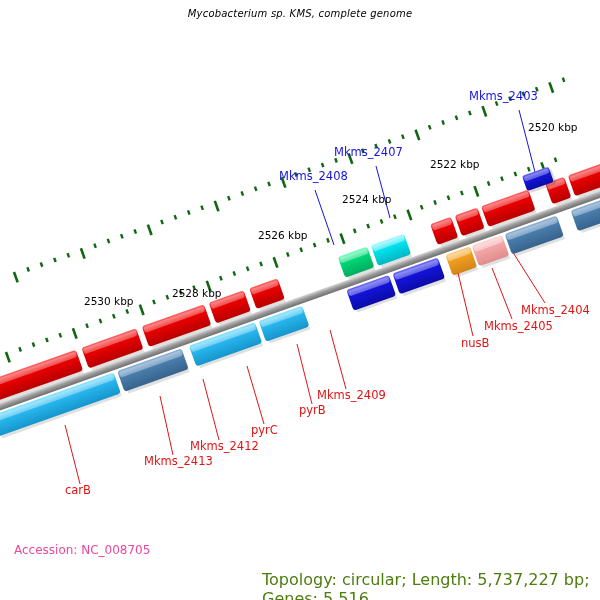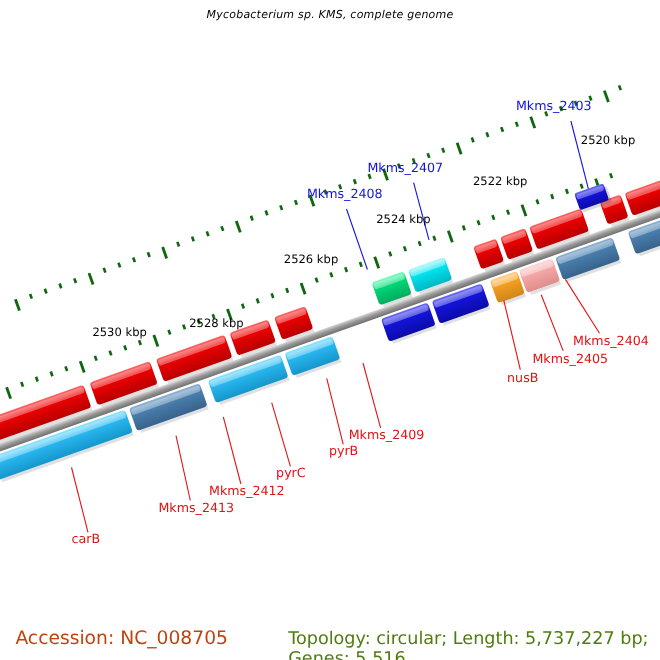--- a/index.html
+++ b/index.html
@@ -8,21 +8,21 @@
     background:#ffffff;
     font-family:"DejaVu Sans","Liberation Sans",sans-serif;
     overflow:hidden;position:relative;
   }
   #stage{position:absolute;left:0;top:0;width:600px;height:600px;}
   .title{
     position:absolute;left:0;top:8px;width:600px;text-align:center;
     font-style:italic;font-size:10px;color:#000;letter-spacing:.2px;
   }
   .footer-left{
-    position:absolute;left:14px;top:570px;font-size:17px;color:#c2410c;
+    position:absolute;left:14px;top:543px;font-size:12px;color:#ec4899;
   }
   .footer-right{
     position:absolute;left:262px;top:570px;font-size:16px;color:#4d7c0f;
   }
   svg{position:absolute;left:0;top:0;}
   .lbl-blue{font-size:11.5px;fill:#1414e0;font-family:"DejaVu Sans","Liberation Sans",sans-serif;}
   .lbl-red{font-size:11.5px;fill:#e01414;font-family:"DejaVu Sans","Liberation Sans",sans-serif;}
   .lbl-ruler{font-size:10.5px;fill:#000000;font-family:"DejaVu Sans","Liberation Sans",sans-serif;}
 </style>
 </head>

